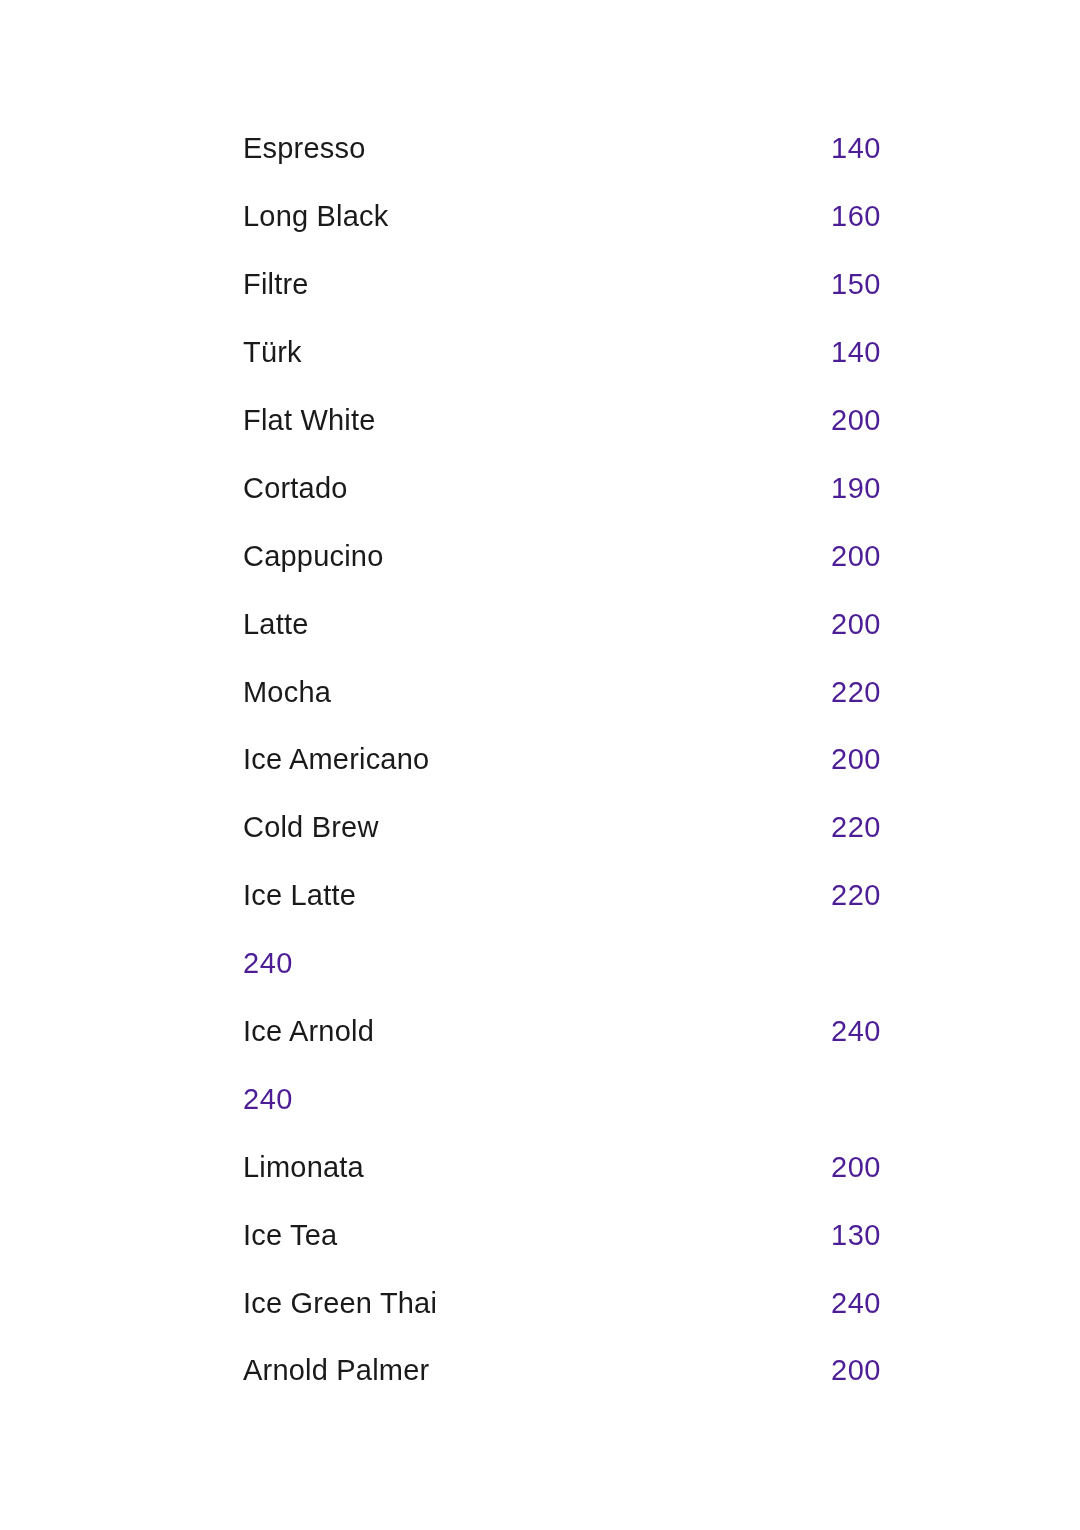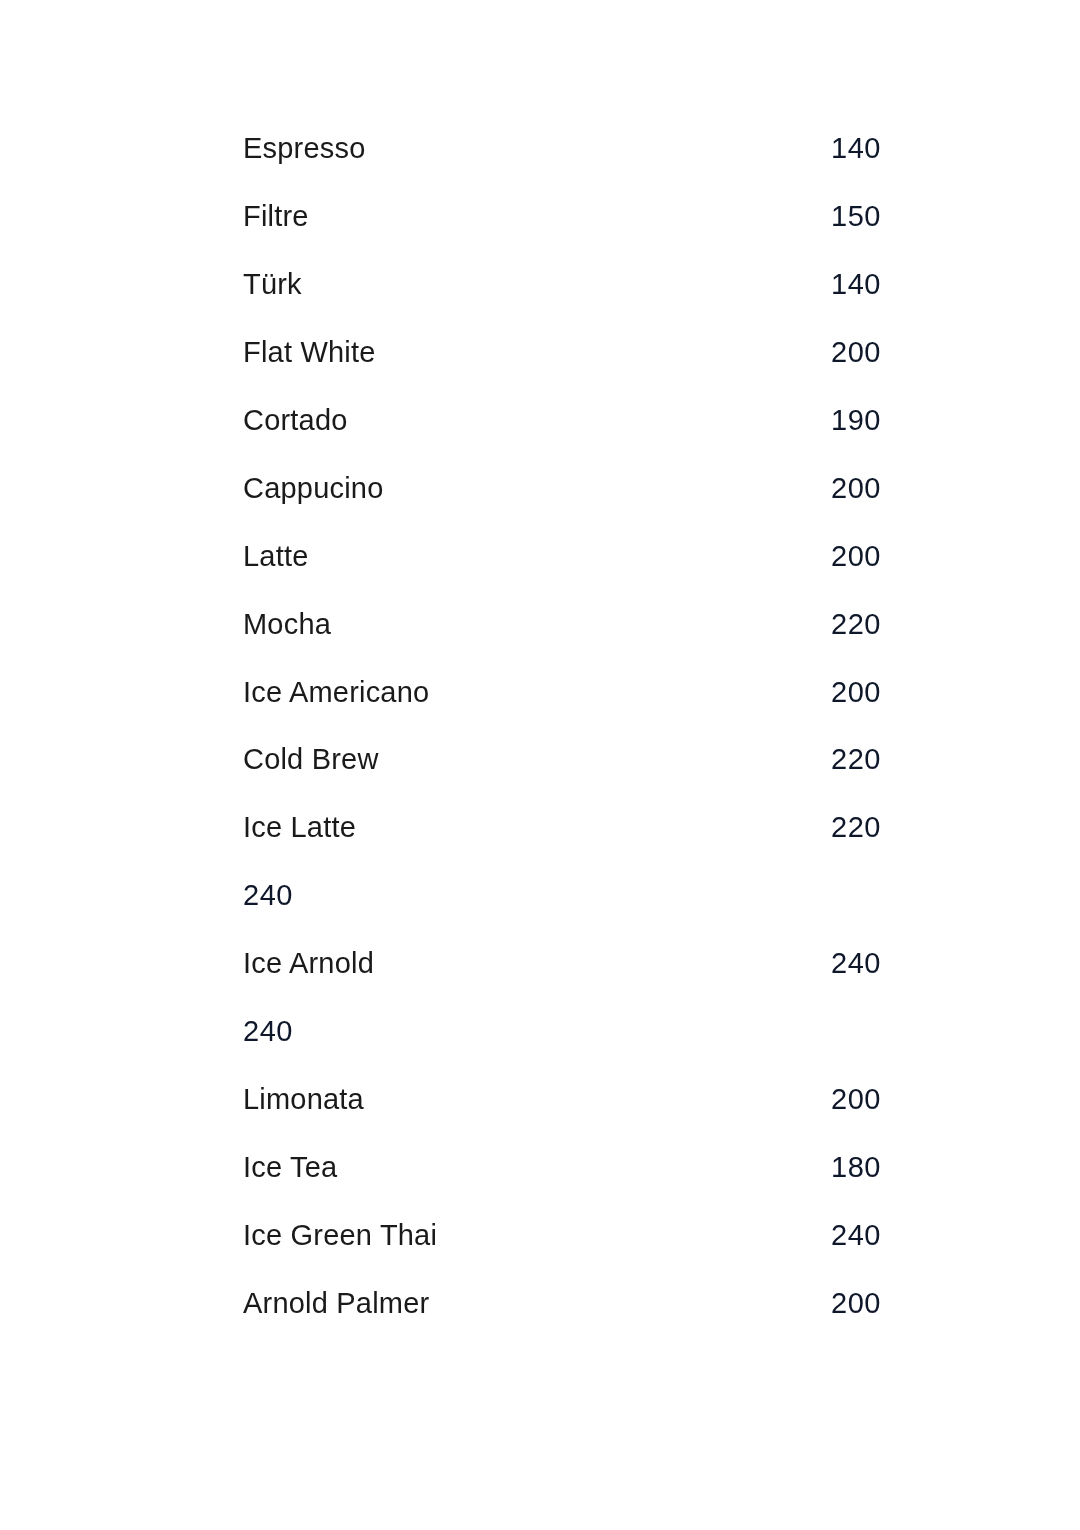--- a/index.html
+++ b/index.html
@@ -33,35 +33,39 @@
   .item-name {
     font-size: 29px;
     font-weight: 400;
     color: #1a1a1a;
     letter-spacing: 0.2px;
     white-space: nowrap;
   }
   .item-price {
     font-size: 29px;
     font-weight: 400;
-    color: #0f172a;
+    color: #4c1d95;
     letter-spacing: 0.5px;
     white-space: nowrap;
   }
 </style>
 </head>
 <body>
 
 <div class="page">
   <div class="menu-list">
   <div class="menu-row">
     <span class="item-name">Espresso</span>
     <span class="item-price">140</span>
   </div>
 
+  <div class="menu-row">
+    <span class="item-name">Long Black</span>
+    <span class="item-price">160</span>
+  </div>
 
   <div class="menu-row">
     <span class="item-name">Filtre</span>
     <span class="item-price">150</span>
   </div>
 
   <div class="menu-row">
     <span class="item-name">Türk</span>
     <span class="item-price">140</span>
   </div>
@@ -119,21 +123,21 @@
     <span class="item-price">240</span>
   </div>
 
   <div class="menu-row">
     <span class="item-name">Limonata</span>
     <span class="item-price">200</span>
   </div>
 
   <div class="menu-row">
     <span class="item-name">Ice Tea</span>
-    <span class="item-price">180</span>
+    <span class="item-price">130</span>
   </div>
 
   <div class="menu-row">
     <span class="item-name">Ice Green Thai</span>
     <span class="item-price">240</span>
   </div>
 
   <div class="menu-row">
     <span class="item-name">Arnold Palmer</span>
     <span class="item-price">200</span>

